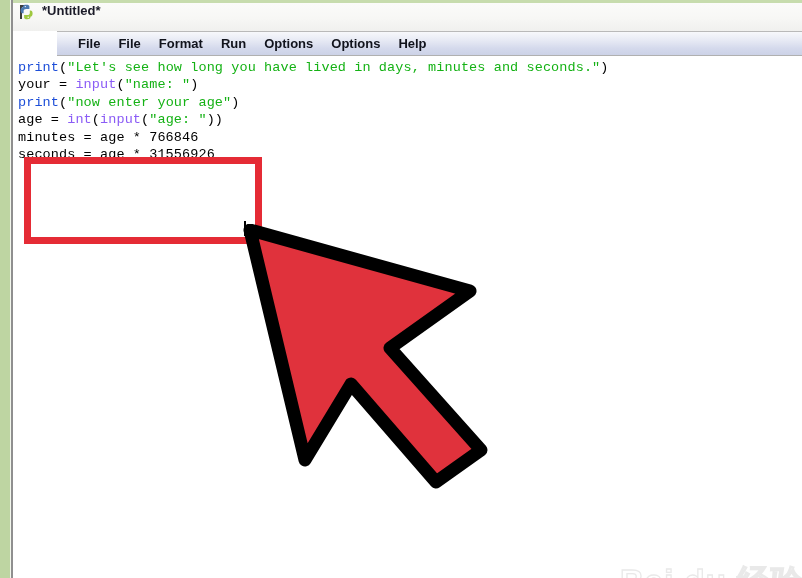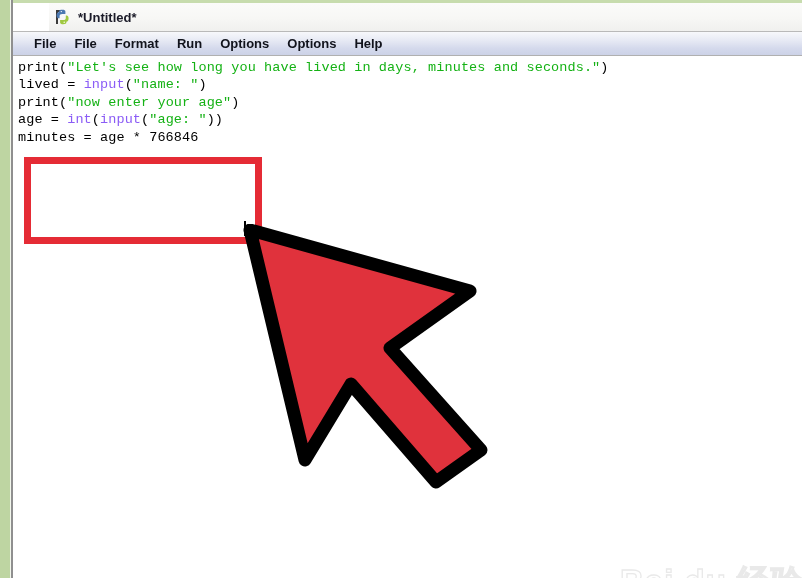--- a/index.html
+++ b/index.html
@@ -59,24 +59,22 @@
     width: 789px; height: 575px;
     background: #ffffff;
   }
 
   
   #titlebar {
     position: relative;
     height: 28px;
     background: linear-gradient(to bottom, #fbfbfa 0%, #f7f7f5 55%, #f0f0ee 100%);
     display: flex;
-    align-items: center;
     padding-left: 5px;
     box-sizing: border-box;
-    margin-left: 36px;
   }
   #title-icon {
     width: 18px; height: 18px;
     position: relative;
     margin-right: 6px;
     flex: 0 0 auto;
   }
   #title-text {
     font-family: "Liberation Sans", sans-serif;
     font-size: 13px;
@@ -89,20 +87,21 @@
   #menubar {
     position: relative;
     height: 25px;
     background: linear-gradient(to bottom, #f7f8fb 0%, #e6e9f4 38%, #d4d9ec 72%, #ccd2e7 100%);
     border-top: 1px solid #b9b9b9;
     border-bottom: 1px solid #b0b0b0;
     display: flex;
     align-items: center;
     padding-left: 12px;
     box-sizing: border-box;
+    margin-left: 44px;
   }
   .menu-item {
     font-family: "Liberation Sans", sans-serif;
     font-size: 13px;
     font-weight: bold;
     color: #11131c;
     padding: 0 9px;
     line-height: 23px;
     cursor: default;
     white-space: nowrap;
@@ -118,21 +117,21 @@
   }
   .code-line {
     font-family: "Liberation Mono", monospace;
     font-size: 13.5px;
     line-height: 17.4px;
     white-space: pre;
     padding-left: 5px;
     color: #000000;
     letter-spacing: 0.1px;
   }
-  .tok-kw   { color: #000000; }   
+  .tok-kw   { color: #1d4ed8; }   
   .tok-bi   { color: #8b5cf6; }   
   .tok-str  { color: #15b215; }   
   .tok-plain{ color: #000000; }
 
   
   #red-box {
     position: absolute;
     left: 11px;
     top: 101px;
     width: 238px;
@@ -217,24 +216,25 @@
       <div class="menu-item">Format</div>
       <div class="menu-item">Run</div>
       <div class="menu-item">Options</div>
       <div class="menu-item">Options</div>
       <div class="menu-item">Help</div>
     </div>
 
     <div id="editor">
       <div id="code-lines">
           <div class="code-line"><span class="tok-kw">print</span><span class="tok-plain">(</span><span class="tok-str">"Let's see how long you have lived in days, minutes and seconds."</span><span class="tok-plain">)</span></div>
-          <div class="code-line"><span class="tok-plain">lived = </span><span class="tok-bi">input</span><span class="tok-plain">(</span><span class="tok-str">"name: "</span><span class="tok-plain">)</span></div>
+          <div class="code-line"><span class="tok-plain">your = </span><span class="tok-bi">input</span><span class="tok-plain">(</span><span class="tok-str">"name: "</span><span class="tok-plain">)</span></div>
           <div class="code-line"><span class="tok-kw">print</span><span class="tok-plain">(</span><span class="tok-str">"now enter your age"</span><span class="tok-plain">)</span></div>
           <div class="code-line"><span class="tok-plain">age = </span><span class="tok-bi">int</span><span class="tok-plain">(</span><span class="tok-bi">input</span><span class="tok-plain">(</span><span class="tok-str">"age: "</span><span class="tok-plain">))</span></div>
           <div class="code-line"><span class="tok-plain">minutes = age * 766846</span></div>
+          <div class="code-line"><span class="tok-plain">seconds = age * 31556926</span></div>
         </div>
 
       <div id="red-box"></div>
 
       <div id="caret"></div>
 
       <div id="big-cursor">
         <svg width="345" height="270" viewBox="0 0 345 270" xmlns="http://www.w3.org/2000/svg">
           <path d="M12 6
                    L232 67

